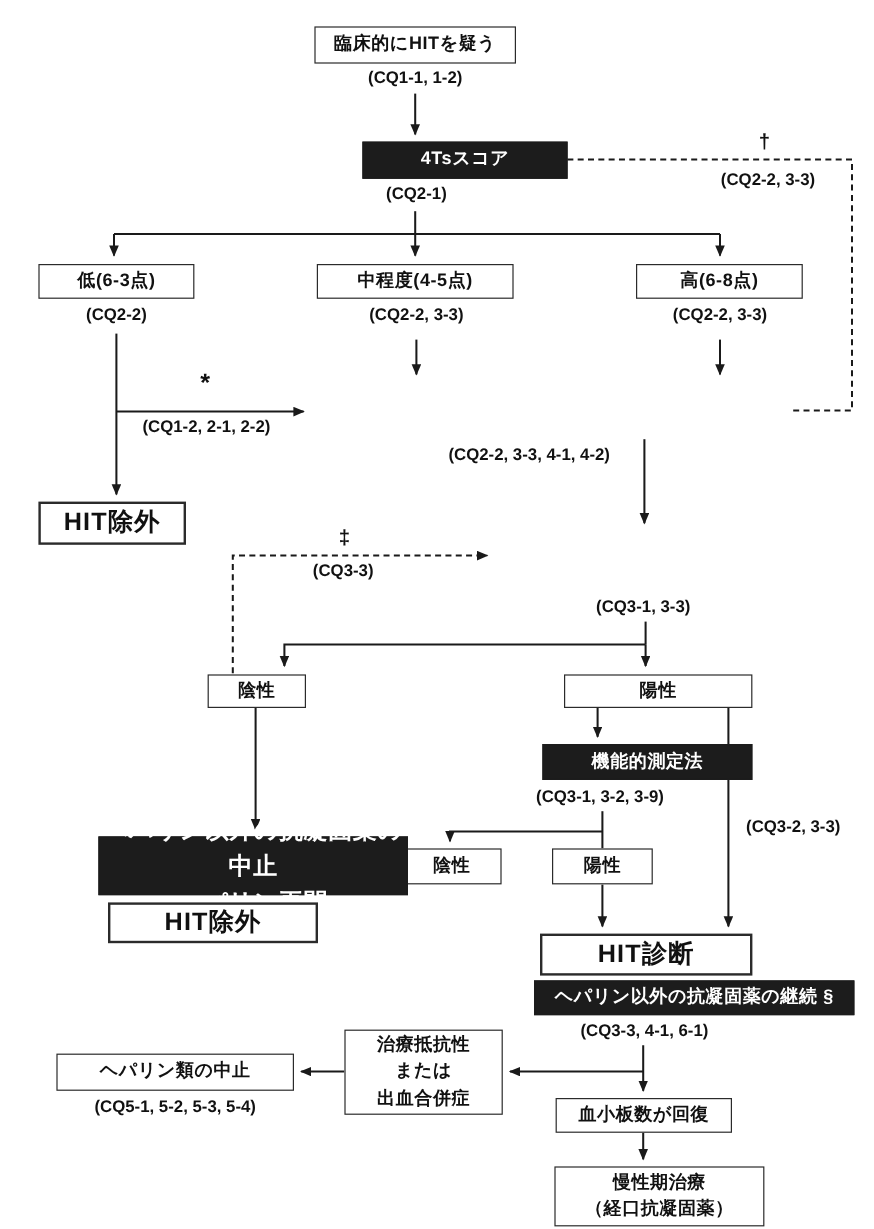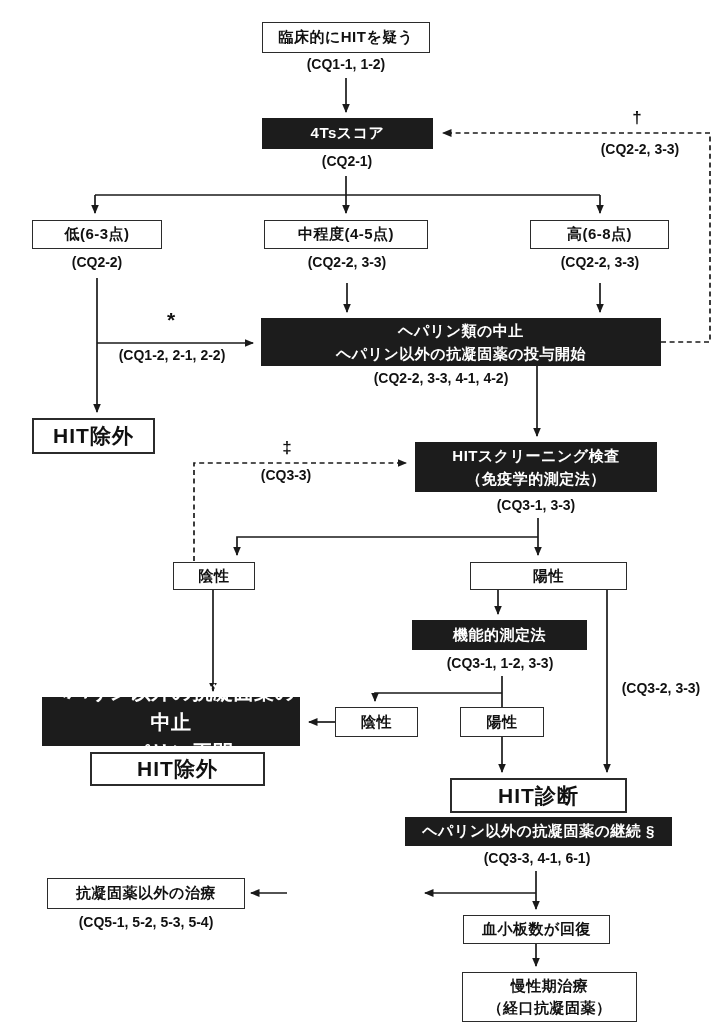--- a/index.html
+++ b/index.html
@@ -8,21 +8,21 @@
     font-family:"Liberation Sans","DejaVu Sans",sans-serif;color:#111;
     overflow:hidden;
   }
   #wires{position:absolute;left:0;top:0;width:728px;height:1024px;}
   .node{
     position:absolute;box-sizing:border-box;background:#fff;
     border:1.6px solid #2b2b2b;display:flex;align-items:center;justify-content:center;
     text-align:center;font-weight:bold;font-size:15px;line-height:1.5;
     white-space:pre-line;z-index:2;letter-spacing:0.5px;
   }
-  .node.dark{background:#1c1c1c;color:#ffffff;border:1.6px solid #1c1c1c;}
+  .node.dark{background:#1c1c1c;color:#ffffff;border:1.6px solid #1c1c1c;margin-left:40px;}
   .node.thick{border-width:2.6px;font-size:21px;letter-spacing:1px;}
   .cq{
     position:absolute;transform:translateX(-50%);white-space:nowrap;
     font-weight:bold;font-size:14px;letter-spacing:0px;z-index:2;text-align:center;
   }
   .sym{
     position:absolute;transform:translateX(-50%);font-weight:bold;
     font-size:17px;z-index:2;
   }
   .sym.star{font-size:21px;}
@@ -99,56 +99,55 @@
 
   <div class="node" style="left:264px;top:220px;width:164px;height:29px">中程度(4-5点)</div>
   <div class="cq" style="left:347px;top:254px">(CQ2-2, 3-3)</div>
 
   <div class="node" style="left:530px;top:220px;width:139px;height:29px">高(6-8点)</div>
   <div class="cq" style="left:600px;top:254px">(CQ2-2, 3-3)</div>
 
   <div class="sym star" style="left:171px;top:308px">*</div>
   <div class="cq" style="left:172px;top:347px">(CQ1-2, 2-1, 2-2)</div>
 
-  <div class="node dark" style="left:261px;top:318px;width:400px;height:48px;line-height:1.55">ヘパリン類の中止
-ヘパリン以外の抗凝固薬の投与開始</div>
   <div class="cq" style="left:441px;top:370px">(CQ2-2, 3-3, 4-1, 4-2)</div>
 
   <div class="node thick" style="left:32px;top:418px;width:123px;height:36px">HIT除外</div>
 
   <div class="sym" style="left:287px;top:438px">‡</div>
   <div class="cq" style="left:286px;top:467px">(CQ3-3)</div>
 
-  <div class="node dark" style="left:415px;top:442px;width:242px;height:50px;line-height:1.55">HITスクリーニング検査
-（免疫学的測定法）</div>
   <div class="cq" style="left:536px;top:497px">(CQ3-1, 3-3)</div>
 
   <div class="node" style="left:173px;top:562px;width:82px;height:28px">陰性</div>
   <div class="node" style="left:470px;top:562px;width:157px;height:28px">陽性</div>
 
   <div class="node dark" style="left:412px;top:620px;width:175px;height:30px">機能的測定法</div>
-  <div class="cq" style="left:500px;top:655px">(CQ3-1, 1-2, 3-3)</div>
+  <div class="cq" style="left:500px;top:655px">(CQ3-1, 3-2, 3-9)</div>
 
   <div class="cq" style="left:661px;top:680px">(CQ3-2, 3-3)</div>
 
   <div class="node" style="left:335px;top:707px;width:83px;height:30px">陰性</div>
   <div class="node" style="left:460px;top:707px;width:84px;height:30px">陽性</div>
 
   <div class="node dark" style="left:42px;top:697px;width:258px;height:49px;line-height:1.5;font-size:20px">ヘパリン以外の抗凝固薬の中止
 ヘパリン再開</div>
 
   <div class="node thick" style="left:90px;top:752px;width:175px;height:34px">HIT除外</div>
 
   <div class="node thick" style="left:450px;top:778px;width:177px;height:35px">HIT診断</div>
 
   <div class="node dark" style="left:405px;top:817px;width:267px;height:29px;font-size:15px">ヘパリン以外の抗凝固薬の継続 §</div>
   <div class="cq" style="left:537px;top:850px">(CQ3-3, 4-1, 6-1)</div>
 
+  <div class="node" style="left:287px;top:858px;width:132px;height:71px;line-height:1.5">治療抵抗性
+または
+出血合併症</div>
 
-  <div class="node" style="left:47px;top:878px;width:198px;height:31px">抗凝固薬以外の治療</div>
+  <div class="node" style="left:47px;top:878px;width:198px;height:31px">ヘパリン類の中止</div>
   <div class="cq" style="left:146px;top:914px">(CQ5-1, 5-2, 5-3, 5-4)</div>
 
   <div class="node" style="left:463px;top:915px;width:147px;height:29px">血小板数が回復</div>
 
   <div class="node" style="left:462px;top:972px;width:175px;height:50px;line-height:1.5">慢性期治療
 （経口抗凝固薬）</div>
 
 </div>
 
 </body></html>

